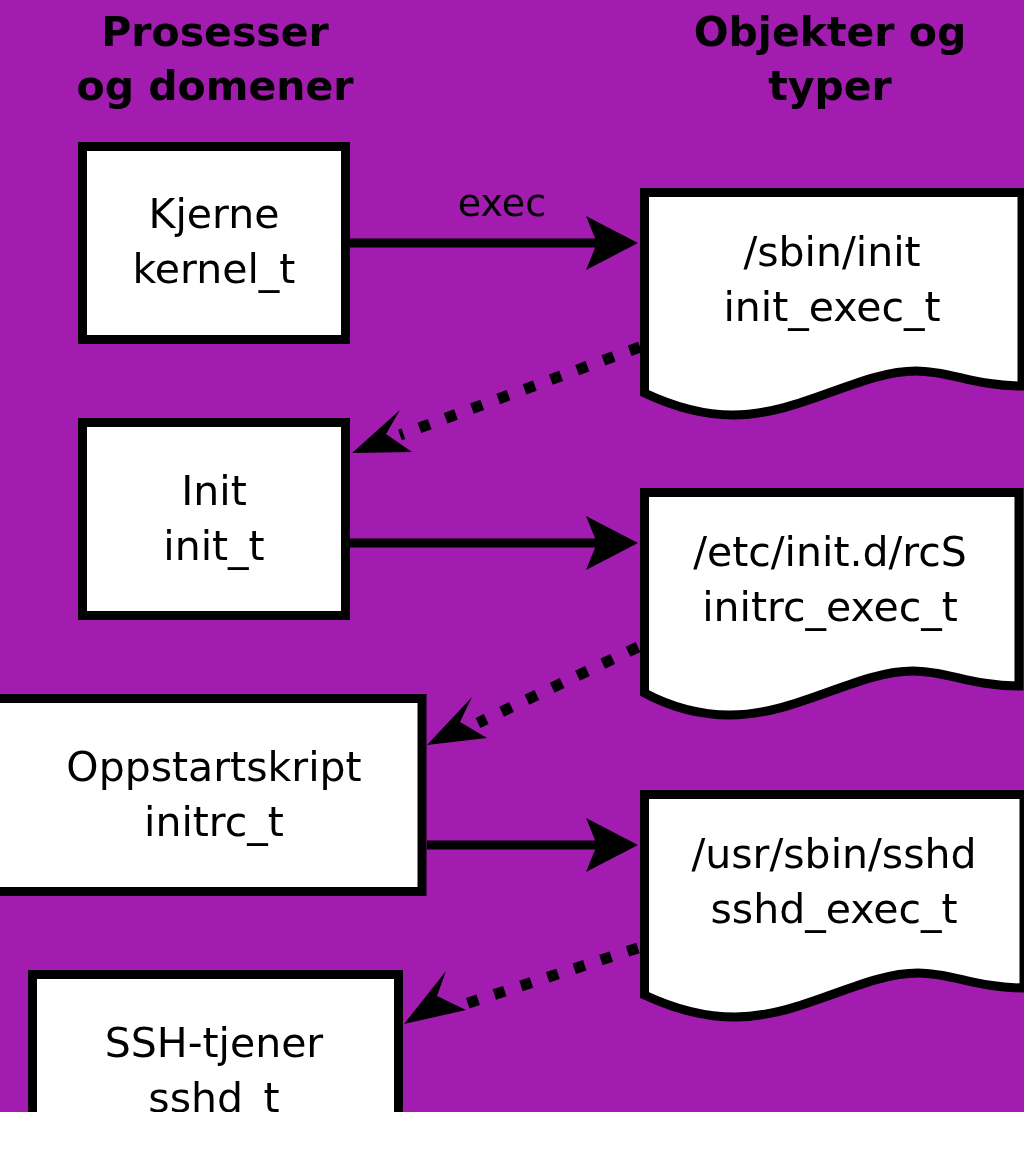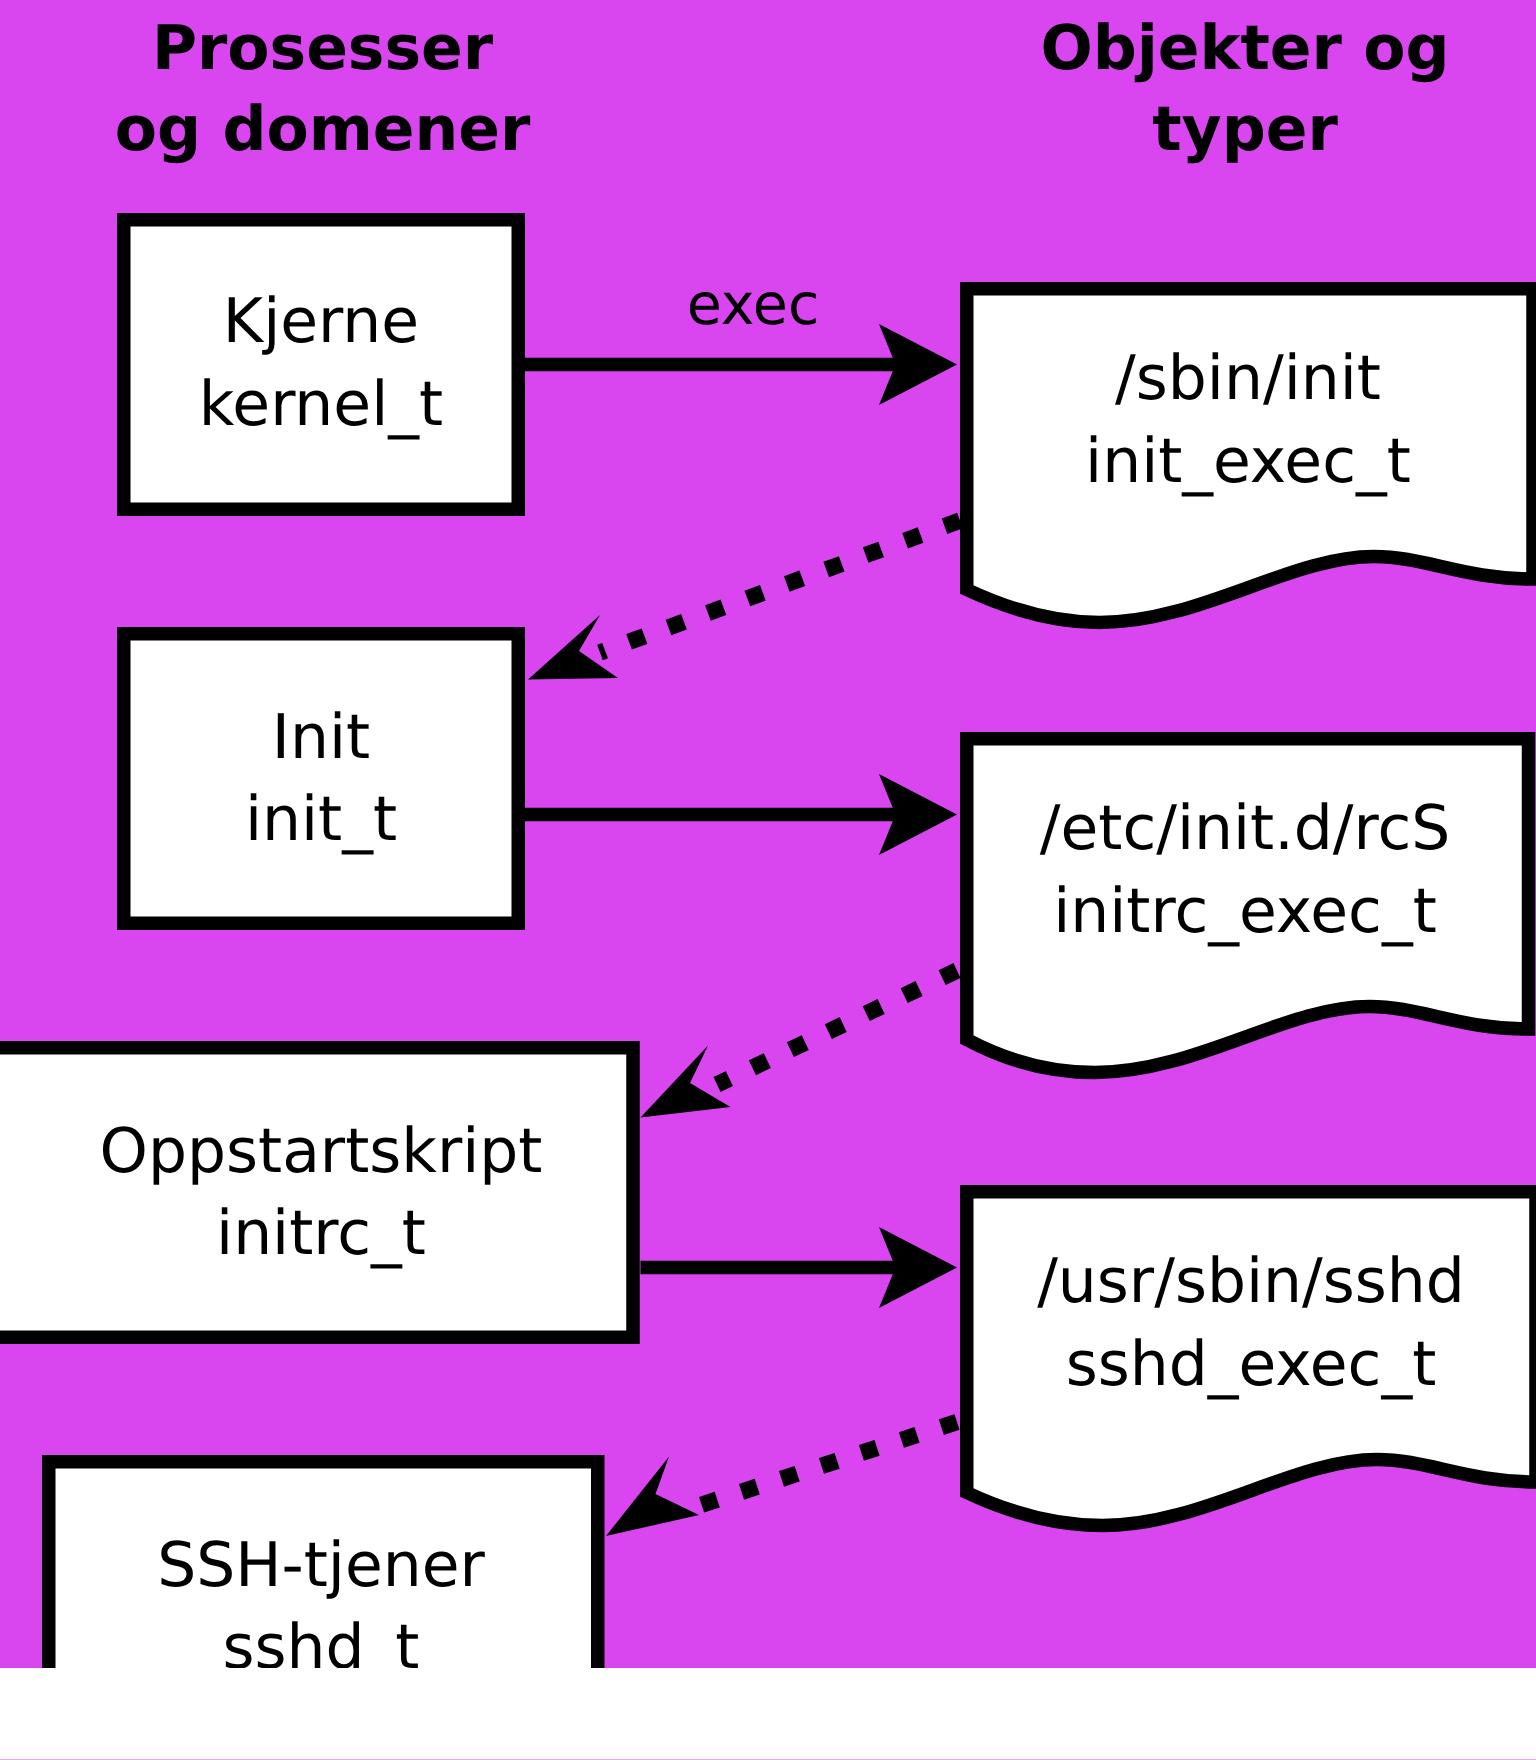--- a/index.html
+++ b/index.html
@@ -7,21 +7,21 @@
     padding: 0;
     background: #ffffff;
   }
   body {
     font-family: "DejaVu Sans", sans-serif;
   }
   #diagram-root {
     position: relative;
     width: 1024px;
     height: 1112px;
-    background: #d946ef;
+    background: #a21caf;
     overflow: hidden;
   }
   svg.diagram {
     display: block;
     width: 1024px;
     height: 1173px;
   }
   .col-header {
     font-family: "DejaVu Sans", sans-serif;
     font-weight: bold;

